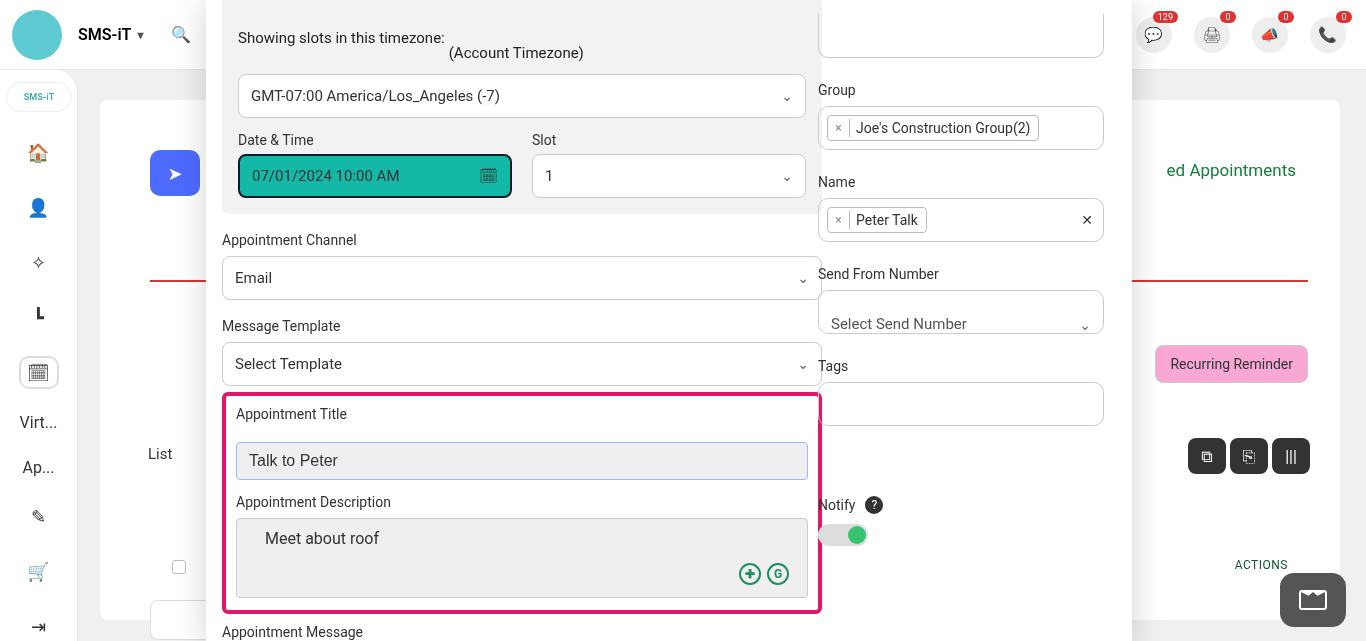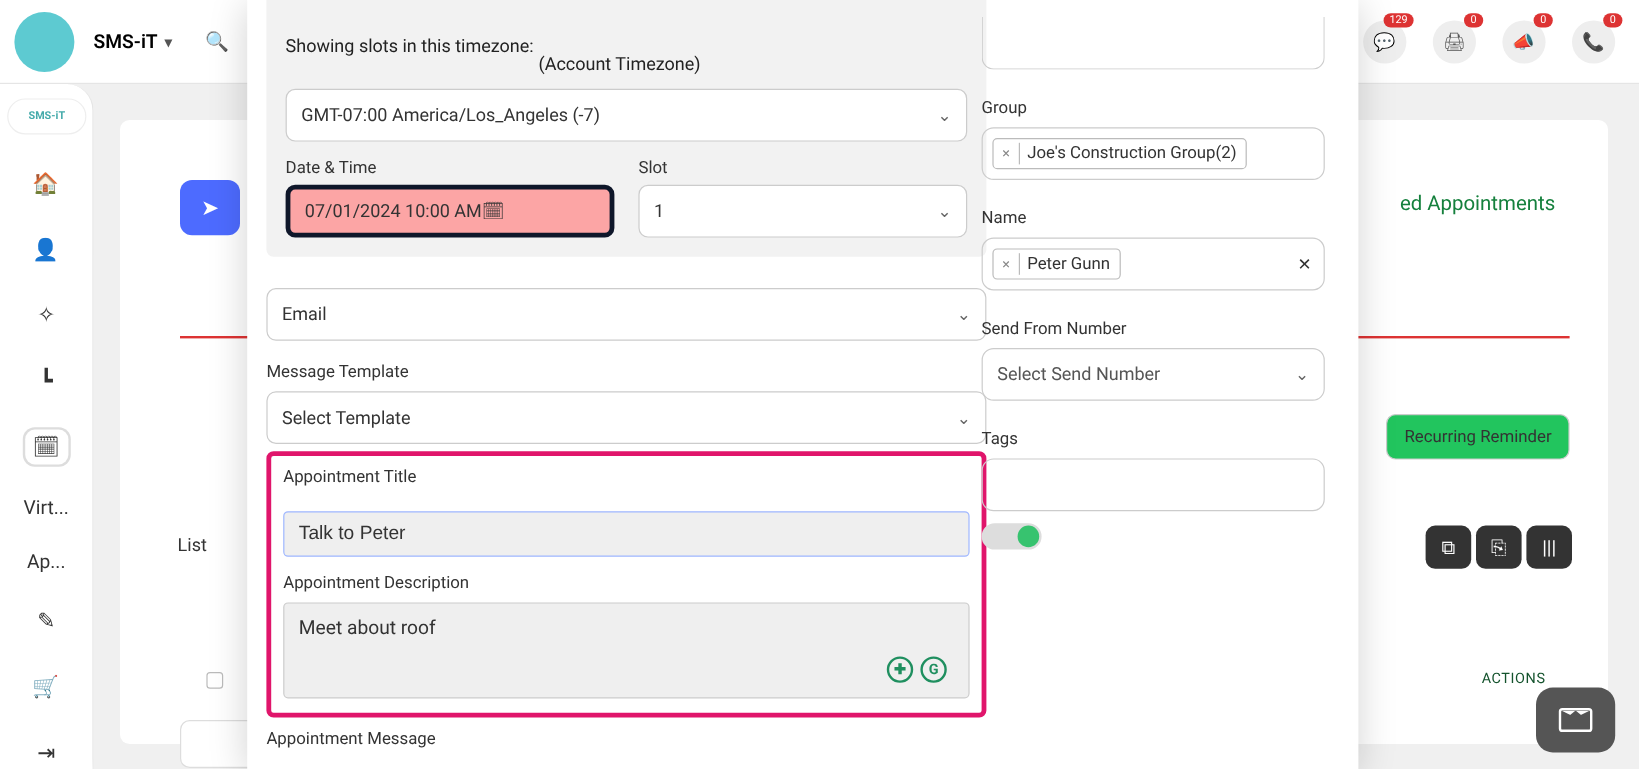--- a/index.html
+++ b/index.html
@@ -82,21 +82,21 @@
     .bg-right-label {
       position: absolute; top: 160px; right: 70px; color: #15803d; font-size: 17px;
     }
     .bg-underline {
       position: absolute; left: 150px; right: 58px; top: 280px;
       height: 2px; background: #d33;
     }
     .bg-rec-btn {
       position: absolute; top: 345px; right: 58px;
       border: 1px solid #ccc; border-radius: 8px; padding: 10px 14px;
-      font-size: 14px; color: #333; background: #22c55e;
+      font-size: 14px; color: #333; background: #f9a8d4;
     }
     .bg-list-tab {
       position: absolute; top: 445px; left: 148px; font-size: 15px; color: #333;
     }
     .bg-icon-pill {
       position: absolute; top: 438px;
       width: 38px; height: 36px; border-radius: 8px; background: #333;
       display:flex; align-items:center; justify-content:center; color:#fff;
     }
     .bg-actions { position:absolute; top: 558px; right: 78px; font-size: 12px; color:#14532d; letter-spacing: .5px;}
@@ -131,36 +131,36 @@
       width: 100%; height: 44px; background:#fff; border:1px solid #ccc;
       border-radius: 8px; padding: 0 12px; display:flex; align-items:center;
       justify-content: space-between; font-size: 15px; color:#333;
     }
     .row-two { display:flex; gap: 20px; margin-top: 14px;}
     .field { display:flex; flex-direction:column; gap:6px; }
     .field.l { flex: 1 1 50%; }
     .field.r { flex: 1 1 50%; }
     .label { font-size: 14px; color:#333; }
     .date-input, .num-input {
-      height: 44px; border:4px solid #0f172a; border-radius:8px; background:#fca5a5;
+      height: 44px; border:2px solid #0f172a; border-radius:8px; background:#14b8a6;
       padding: 0 12px; font-size: 15px; color:#333;
-      display:flex; align-items:center; justify-content:flex-start;
+      display:flex; align-items:center; justify-content:space-between;
     }
     .section { padding: 18px 0 0 0;}
     .highlight-box {
       border: 4px solid #e0156b; border-radius: 6px; padding: 10px 10px 12px 10px;
       margin-top: 6px;
     }
     .input-text {
       width: 100%; height: 38px; border:1px solid #9fb7ff; background:#efefef;
       border-radius:4px; padding: 0 12px; font-size: 16px; color:#333;
     }
     .textarea {
       width: 100%; height: 80px; border:1px solid #ccc; background:#efefef;
-      border-radius:4px; padding: 10px 12px; font-size: 16px; color:#333;
+      border-radius:4px; padding: 10px 28px; font-size: 16px; color:#333;
       position: relative;
     }
     .grammar-icons {
       position:absolute; right: 18px; bottom: 12px; display:flex; gap:6px;
     }
     .g-circle { width:22px; height:22px; border-radius:50%; border:2px solid #1f8f5f;
       display:flex; align-items:center; justify-content:center; font-size:12px; color:#1f8f5f; font-weight:700;}
 
     
     .modal-right {
@@ -179,21 +179,21 @@
       background:#fff;
     }
     .chip-x {
       width: 18px; height: 18px; border-right:1px solid #bbb;
       display:flex; align-items:center; justify-content:center; font-size:12px; color:#888;
       padding-right: 4px;
     }
     .clear-x { position:absolute; right: 10px; color:#333; font-size: 14px;}
     .plain-select {
       width:100%; height: 44px; border:1px solid #ccc; border-radius:10px;
-      padding:0 12px; display:flex; align-items:center; justify-content:space-between;
+      padding:0 12px; display:flex; align-items:flex-end; justify-content:space-between;
       font-size:15px; color:#555;
     }
     .tags-input { width:100%; height:44px; border:1px solid #ccc; border-radius:10px; }
     .notify-row { display:flex; align-items:center; gap:10px; margin-top: 70px;}
     .qmark { width:18px; height:18px; border-radius:50%; background:#333; color:#fff;
       font-size:12px; display:flex; align-items:center; justify-content:center;}
     .toggle {
       width: 50px; height: 22px; border-radius: 12px; background:#ddd;
       position:relative; margin-top: 10px;
     }
@@ -300,20 +300,21 @@
             <span class="label">Slot</span>
             <div class="select">
               <span>1</span>
               <span class="chev-down">⌄</span>
             </div>
           </div>
         </div>
       </div>
 
       <div class="section">
+        <div class="label">Appointment Channel</div>
         <div class="select" style="margin-top:8px">
           <span>Email</span>
           <span class="chev-down">⌄</span>
         </div>
       </div>
 
       <div class="section">
         <div class="label">Message Template</div>
         <div class="select" style="margin-top:8px">
           <span>Select Template</span>
@@ -348,39 +349,43 @@
             <span>Joe's Construction Group(2)</span>
           </div>
         </div>
       </div>
 
       <div class="mr-field">
         <div class="label">Name</div>
         <div class="chip-input" style="margin-top:8px">
           <div class="chip">
             <span class="chip-x">×</span>
-            <span>Peter Gunn</span>
+            <span>Peter Talk</span>
           </div>
           <span class="clear-x">✕</span>
         </div>
       </div>
 
       <div class="mr-field">
         <div class="label">Send From Number</div>
         <div class="plain-select" style="margin-top:8px">
           <span>Select Send Number</span>
           <span class="chev-down">⌄</span>
         </div>
       </div>
 
       <div class="mr-field">
         <div class="label">Tags</div>
         <div class="tags-input" style="margin-top:8px"></div>
       </div>
 
+      <div class="notify-row">
+        <span class="label">Notify</span>
+        <span class="qmark">?</span>
+      </div>
       <div class="toggle">
         <div class="knob"></div>
       </div>
     </div>
   </div>
 </div>
 
 <div class="chat-bubble">
   <div class="envelope"></div>
 </div>

